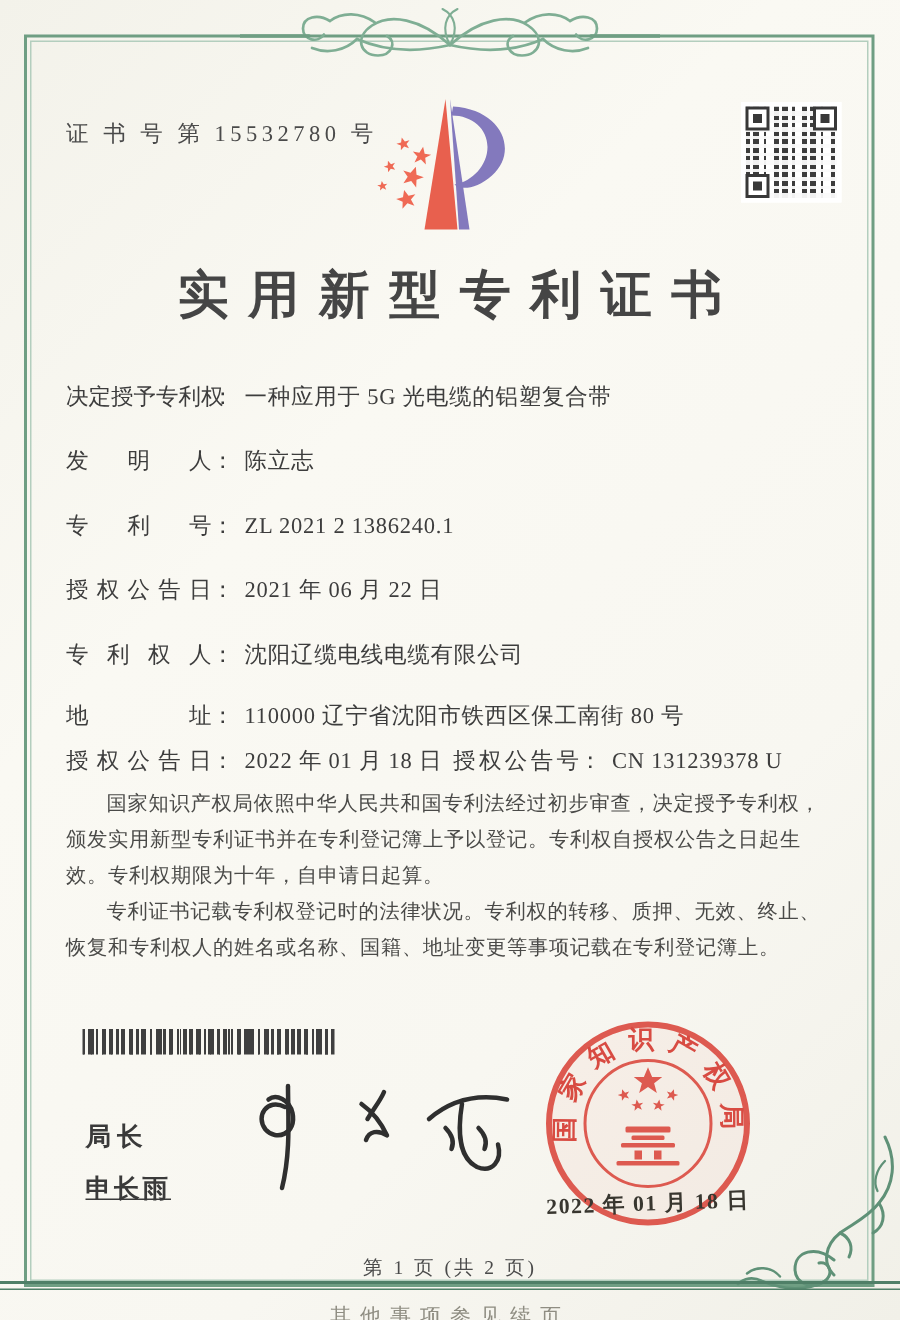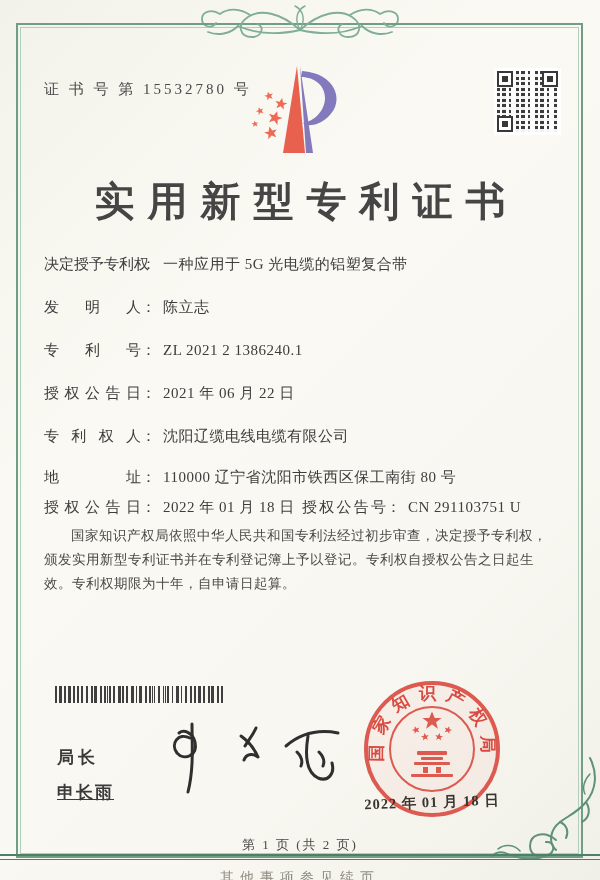--- a/index.html
+++ b/index.html
@@ -24,21 +24,21 @@
   .qr { position:absolute; left:494px; top:68px; width:67px; height:67px;
         background-color:#fff; border:3px solid #fff;
         background-image:
           repeating-linear-gradient(0deg, rgba(250,250,250,.95) 0 3px, transparent 3px 6px, rgba(250,250,250,.95) 6px 8px, transparent 8px 11px),
           repeating-linear-gradient(90deg, #3c3c3c 0 3px, transparent 3px 5px, #3c3c3c 5px 9px, transparent 9px 12px, #3c3c3c 12px 14px, transparent 14px 19px);
   }
   .finder { position:absolute; width:16px; height:16px; border:2.5px solid #383838; background:#fff; }
   .finder::before { content:""; position:absolute; left:2.5px; top:2.5px; width:6px; height:6px; background:#383838; }
   .finder.tl { left:0; top:0; } .finder.tr { right:0; top:0; } .finder.bl { left:0; bottom:0; }
   .title { position:absolute; left:0; right:0; top:174px; text-align:center;
-           font-size:40px; font-weight:600; letter-spacing:13px; color:#454545; text-indent:13px; }
+           font-size:34px; font-weight:600; letter-spacing:13px; color:#454545; text-indent:13px; }
   
   .fields { position:absolute; left:44px; top:255px; width:515px; font-size:15px; }
   .frow { position:absolute; left:0; white-space:nowrap; }
   .flabel { display:inline-block; width:97px; text-align:justify; text-align-last:justify; color:#3d3d3d; }
   .fcolon { display:inline-block; margin-right:7px; }
   .fvalue { letter-spacing:0.5px; }
   .grant2 { position:absolute; left:258px; top:0; white-space:nowrap; }
   .glabel { display:inline-block; width:84px; text-align:justify; text-align-last:justify; }
   
   .body-text { position:absolute; left:44px; top:524px; width:514px;
@@ -142,27 +142,28 @@
     </div>
     <div class="frow" style="top:172px">
       <span class="flabel">专利权人</span><span class="fcolon">：</span><span class="fvalue">沈阳辽缆电线电缆有限公司</span>
     </div>
     <div class="frow" style="top:213px">
       <span class="flabel">地址</span><span class="fcolon">：</span><span class="fvalue">110000 辽宁省沈阳市铁西区保工南街 80 号</span>
     </div>
     <div class="frow" style="top:243px">
       <span class="flabel">授权公告日</span><span class="fcolon">：</span><span class="fvalue">2022 年 01 月 18 日</span>
       <span class="grant2">
-        <span class="glabel">授权公告号</span><span class="fcolon">：</span><span class="fvalue">CN 291103751 U</span>
+        <span class="glabel">授权公告号</span><span class="fcolon">：</span><span class="fvalue">CN 131239378 U</span>
       </span>
     </div>
   </div>
 
   <div class="body-text">
     <p>国家知识产权局依照中华人民共和国专利法经过初步审查，决定授予专利权，颁发实用新型专利证书并在专利登记簿上予以登记。专利权自授权公告之日起生效。专利权期限为十年，自申请日起算。</p>
+    <p>专利证书记载专利权登记时的法律状况。专利权的转移、质押、无效、终止、恢复和专利权人的姓名或名称、国籍、地址变更等事项记载在专利登记簿上。</p>
   </div>
 
   <div class="barcode"></div>
 
   <div class="signer">
     <div class="t">局长</div>
     <div class="n">申长雨</div>
   </div>
 
   <svg class="signature" viewBox="0 0 210 90">

